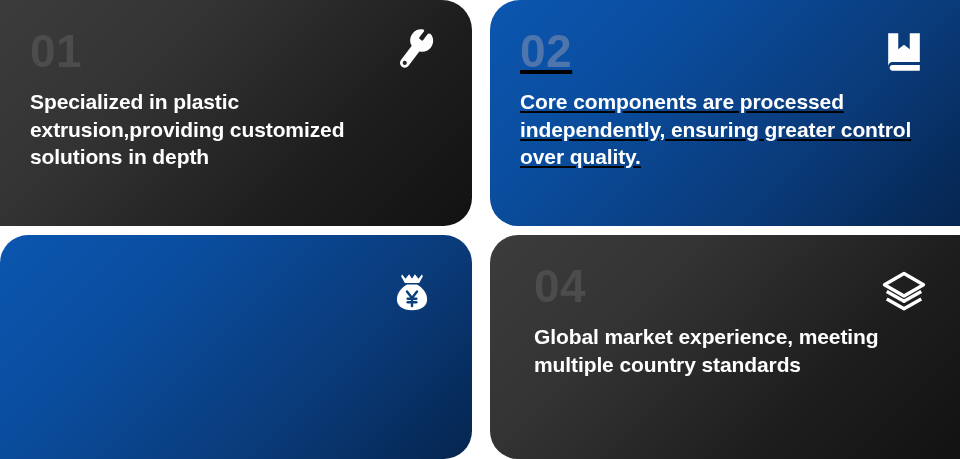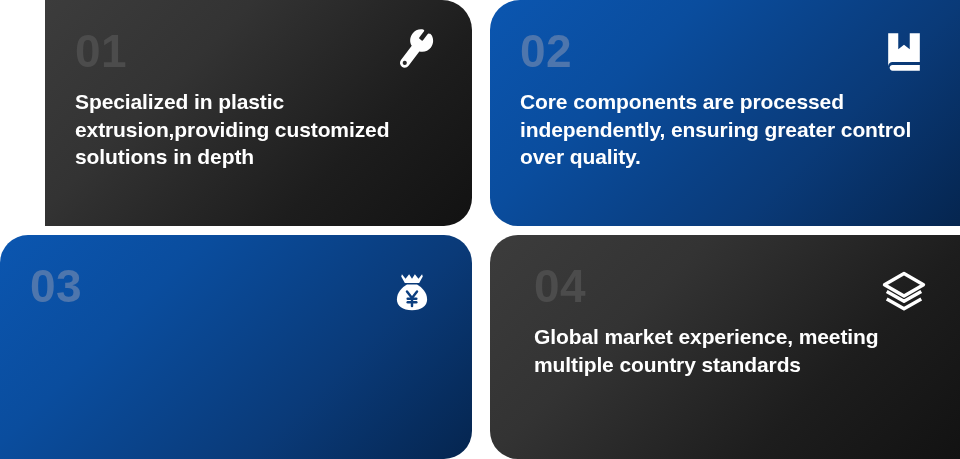--- a/index.html
+++ b/index.html
@@ -21,31 +21,32 @@
   }
   .card {
     position:relative;
     overflow:hidden;
     padding:28px 30px 22px 30px;
     display:flex;
     flex-direction:column;
     justify-content:flex-start;
   }
   
-  .card-1 { border-radius:0 30px 28px 0;margin-left:45px; }
+  .card-1 { border-radius:0 30px 28px 0; }
   .card-2 { border-radius:30px 0 0 28px; }
   .card-3 { border-radius:28px 28px 28px 0; }
   .card-4 { border-radius:28px 0 0 28px;padding-left:44px; }
 
   
   .dark {
     background:linear-gradient(135deg,#3c3c3c 0%,#333333 32%,#1d1d1d 70%,#121212 100%);
   }
   .blue {
     background:linear-gradient(135deg,#0b56b0 0%,#0a4d9e 30%,#0a3a78 68%,#05254f 100%);
+    text-decoration:underline;
   }
 
   
   .num {
     font-size:46px;
     font-weight:700;
     line-height:1;
     letter-spacing:0.5px;
     margin-bottom:14px;
     user-select:none;
@@ -106,21 +107,20 @@
 
           <path d="M10 6h14v22l8-6 8 6V6h14v40H16c-3.3 0-6 2.7-6 6V6z"></path>
 
           <path d="M16 50h38v8H16c-2.2 0-4-1.8-4-4s1.8-4 4-4z"></path>
         </g>
       </svg>
     </div>
   </div>
 
   <div class="card card-3 blue">
-    <div class="num">03</div>
     <div class="icon">
       <svg viewBox="0 0 64 64" width="46" height="46" aria-hidden="true">
         <g fill="#ffffff">
 
           <path d="M18 6l5 6 5-6 4 6 4-6 5 6 5-6 1 3-5 9H22l-5-9z"></path>
 
           <path d="M25 20h14c7 4 14 11 14 21 0 9-8 15-21 15s-21-6-21-15c0-10 7-17 14-21z"></path>
         </g>
 
         <g stroke="#0c3f80" stroke-width="3.4" stroke-linecap="round" fill="none">

